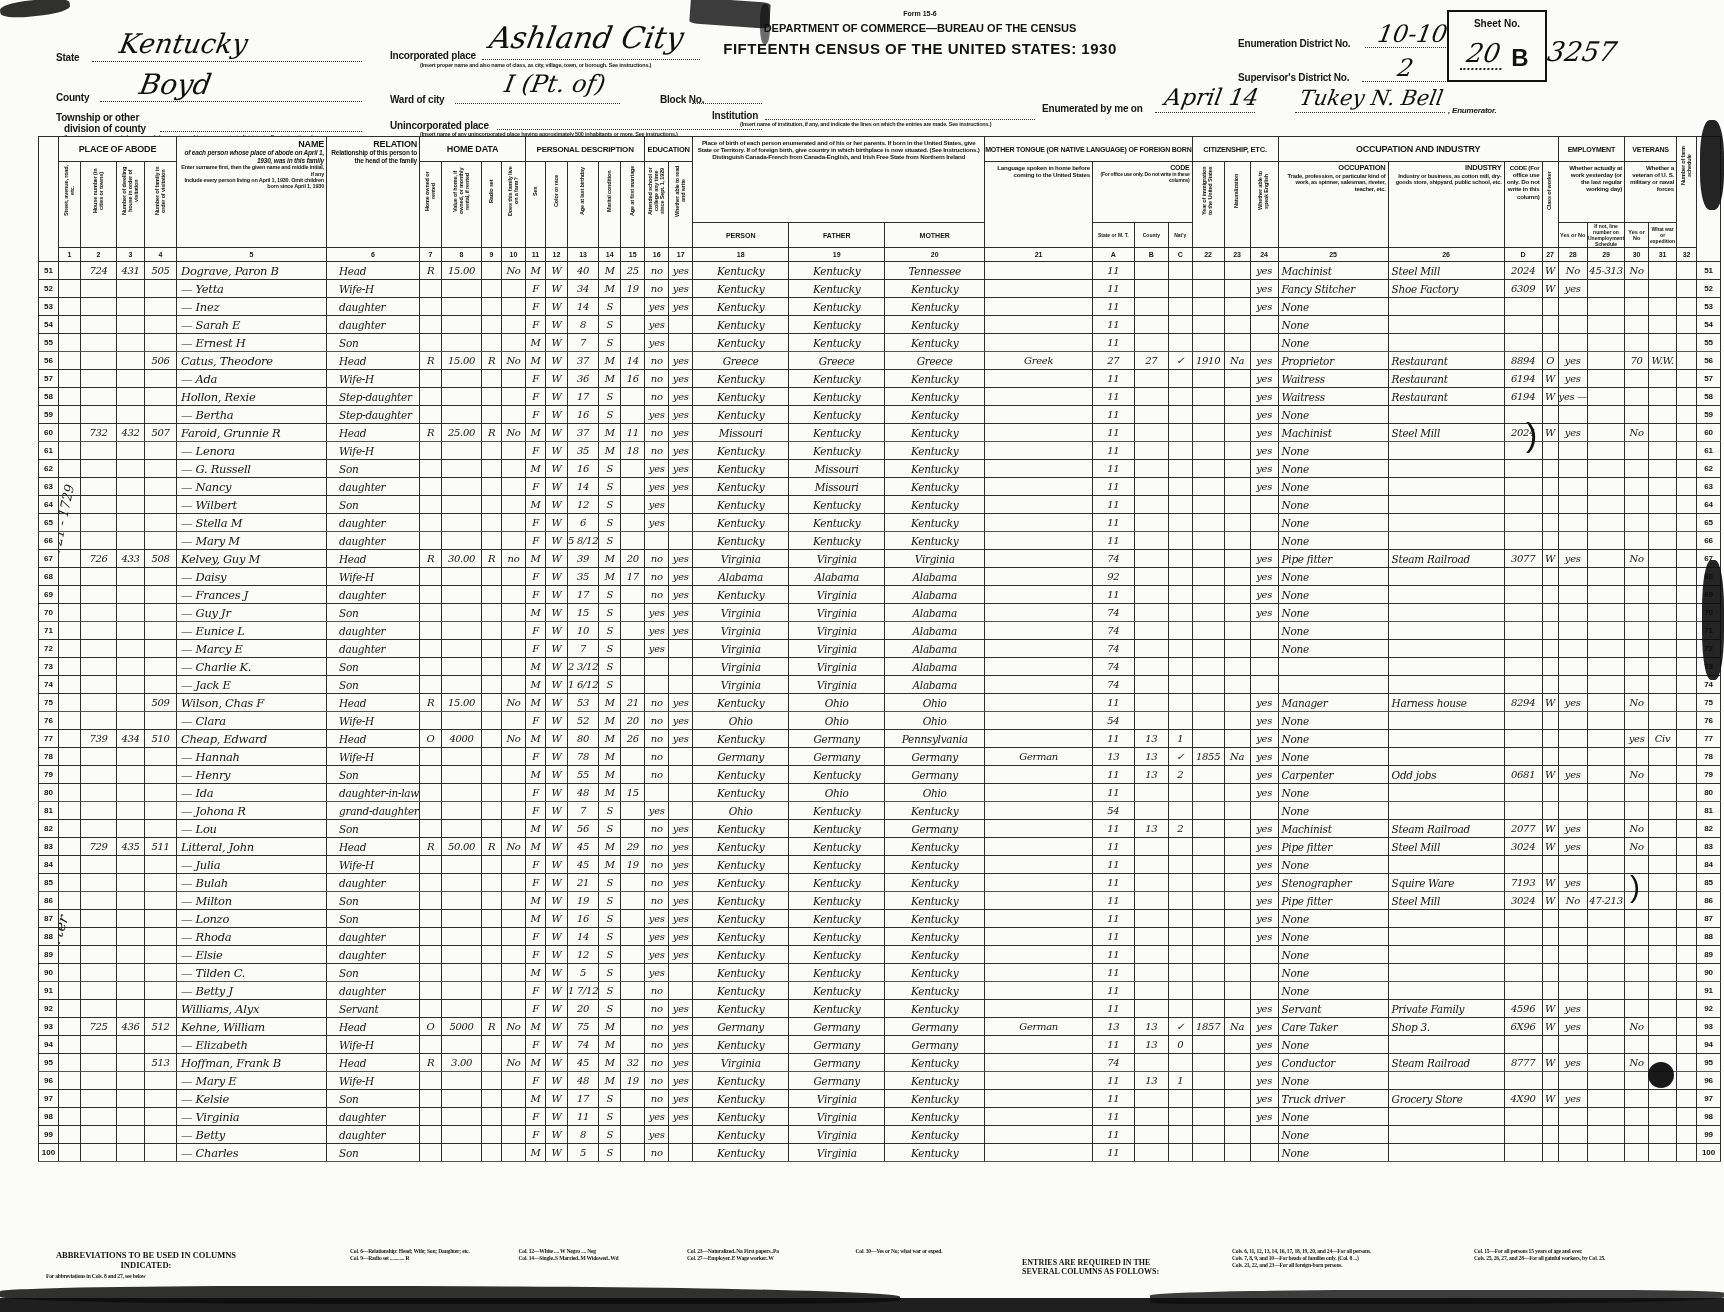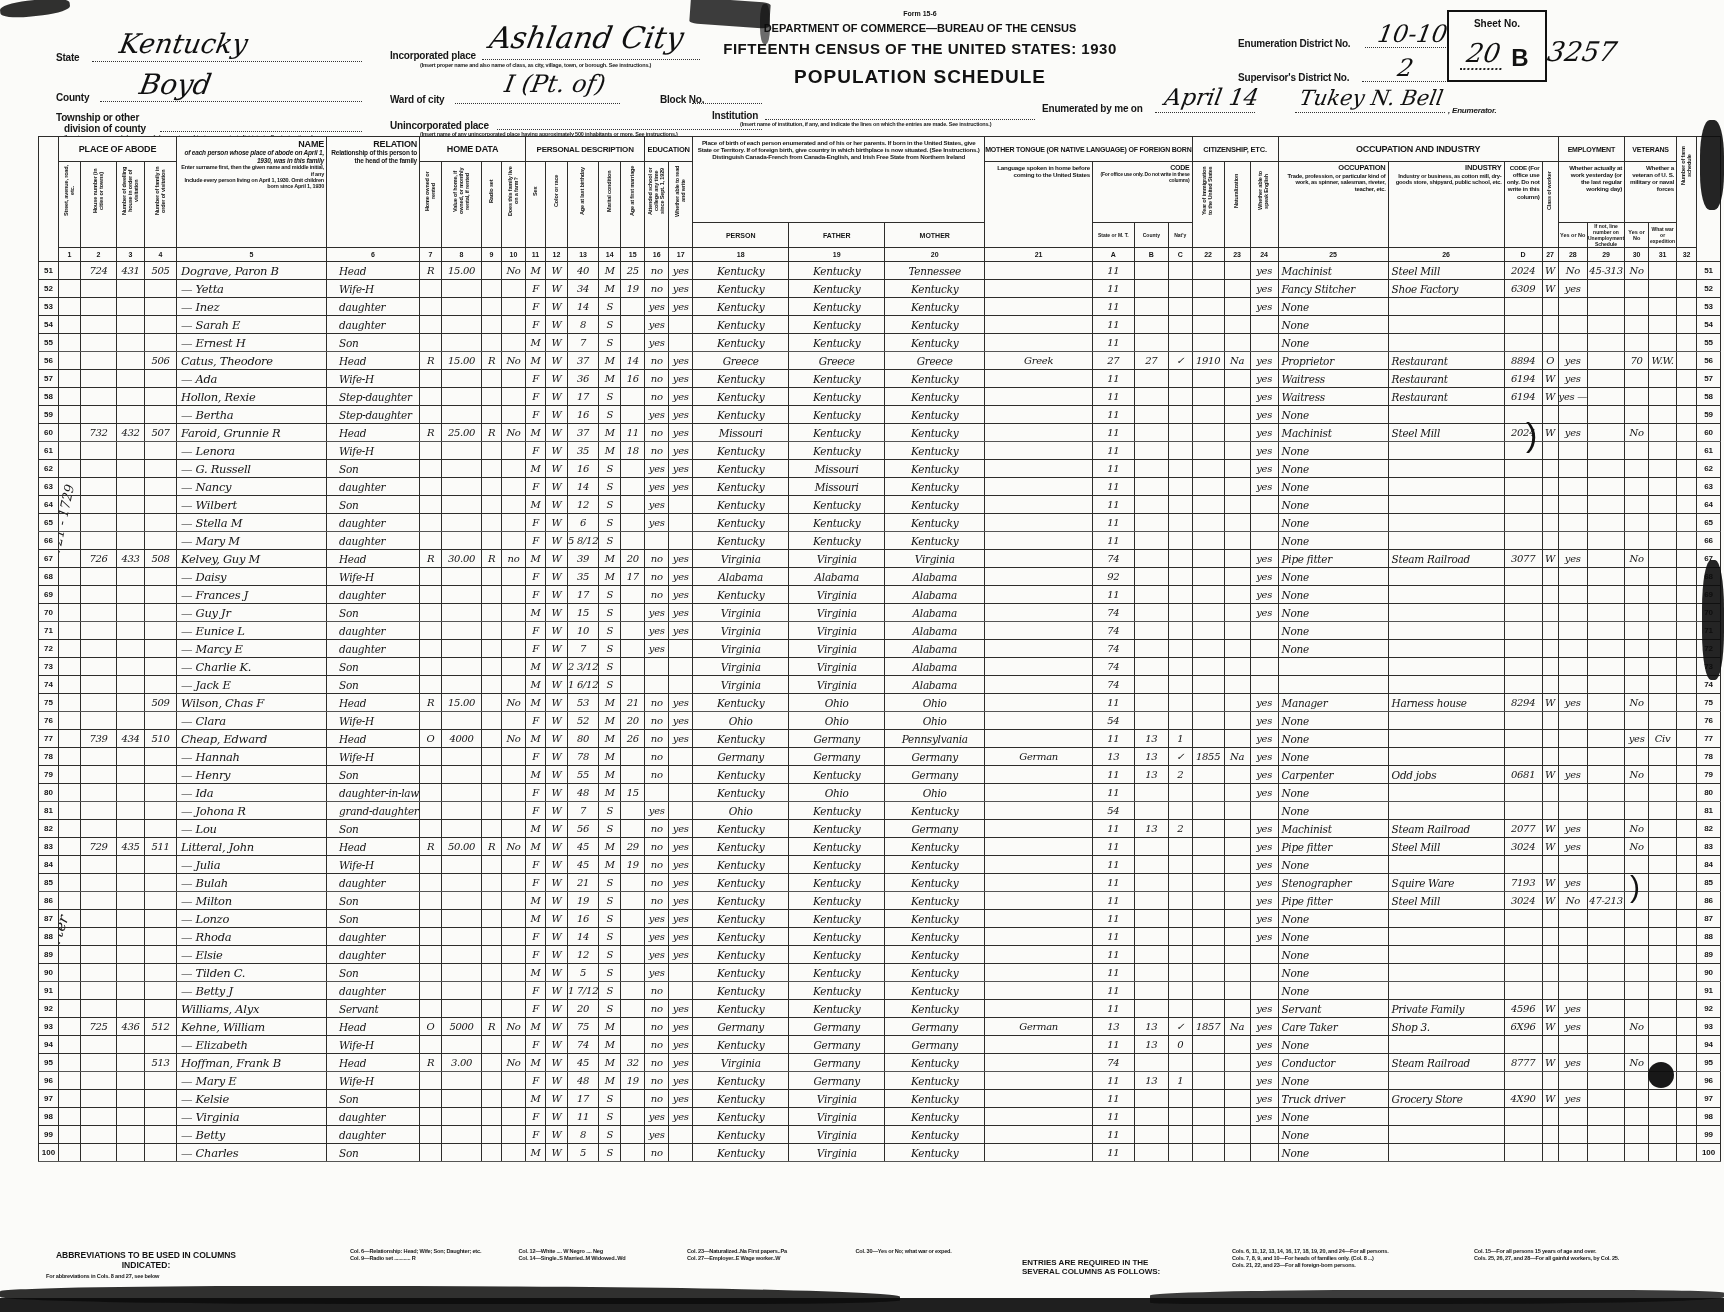--- a/index.html
+++ b/index.html
@@ -27,32 +27,31 @@
   tbody tr.r5 td{border-bottom:1px solid #555;}
   td.ln{font-size:8px;font-weight:bold;font-family:"Liberation Sans",sans-serif;color:#141414;background:#fbfbf9;}
   td.hw{font-family:"DejaVu Serif",serif;font-style:italic;letter-spacing:-0.3px;}
   td.c4{text-align:left;padding-left:4px;font-size:11.5px;}
   td.c5{text-align:left;padding-left:12px;font-size:10.5px;}
   td.c17,td.c18,td.c19{font-size:10.5px;}
   td.c27,td.c28{text-align:left;padding-left:3px;font-size:10.5px;}
   
   .smudge{position:absolute;background:#0c0c0c;border-radius:40%;}
   .margin-note{position:absolute;font-family:"DejaVu Serif",serif;font-style:italic;color:#1b1b1b;white-space:nowrap;}
-  .footer-block{position:absolute;color:#141414;}
+  .footer-block{position:absolute;color:#141414;font-family:Liberation Serif, serif;}
   .tinycol{font-size:5.6px;line-height:1.25;font-weight:bold;letter-spacing:-0.2px;color:#1a1a1a;white-space:normal;}
 </style>
 </head>
 <body>
 
 <div class="page">
 
   <div class="printc" style="left:830px;top:10px;width:180px;font-size:7px;">Form 15-6</div>
   <div class="printc" style="left:700px;top:22px;width:440px;font-size:11px;">DEPARTMENT OF COMMERCE—BUREAU OF THE CENSUS</div>
   <div class="printc" style="left:680px;top:40px;width:480px;font-size:15px;letter-spacing:0.5px;">FIFTEENTH CENSUS OF THE UNITED STATES: 1930</div>
-  <div class="printc" style="left:700px;top:66px;width:440px;font-size:19px;letter-spacing:1px;">POPULATION SCHEDULE</div>
 
   <div class="hdr-label" style="left:56px;top:52px;">State</div>
   <div class="dotline" style="left:92px;top:60px;width:270px;"></div>
   <div class="script" style="left:120px;top:28px;font-size:27px;">Kentucky</div>
 
   <div class="hdr-label" style="left:56px;top:92px;">County</div>
   <div class="dotline" style="left:100px;top:100px;width:262px;"></div>
   <div class="script" style="left:140px;top:68px;font-size:28px;">Boyd</div>
 
   <div class="hdr-label" style="left:56px;top:112px;">Township or other</div>

